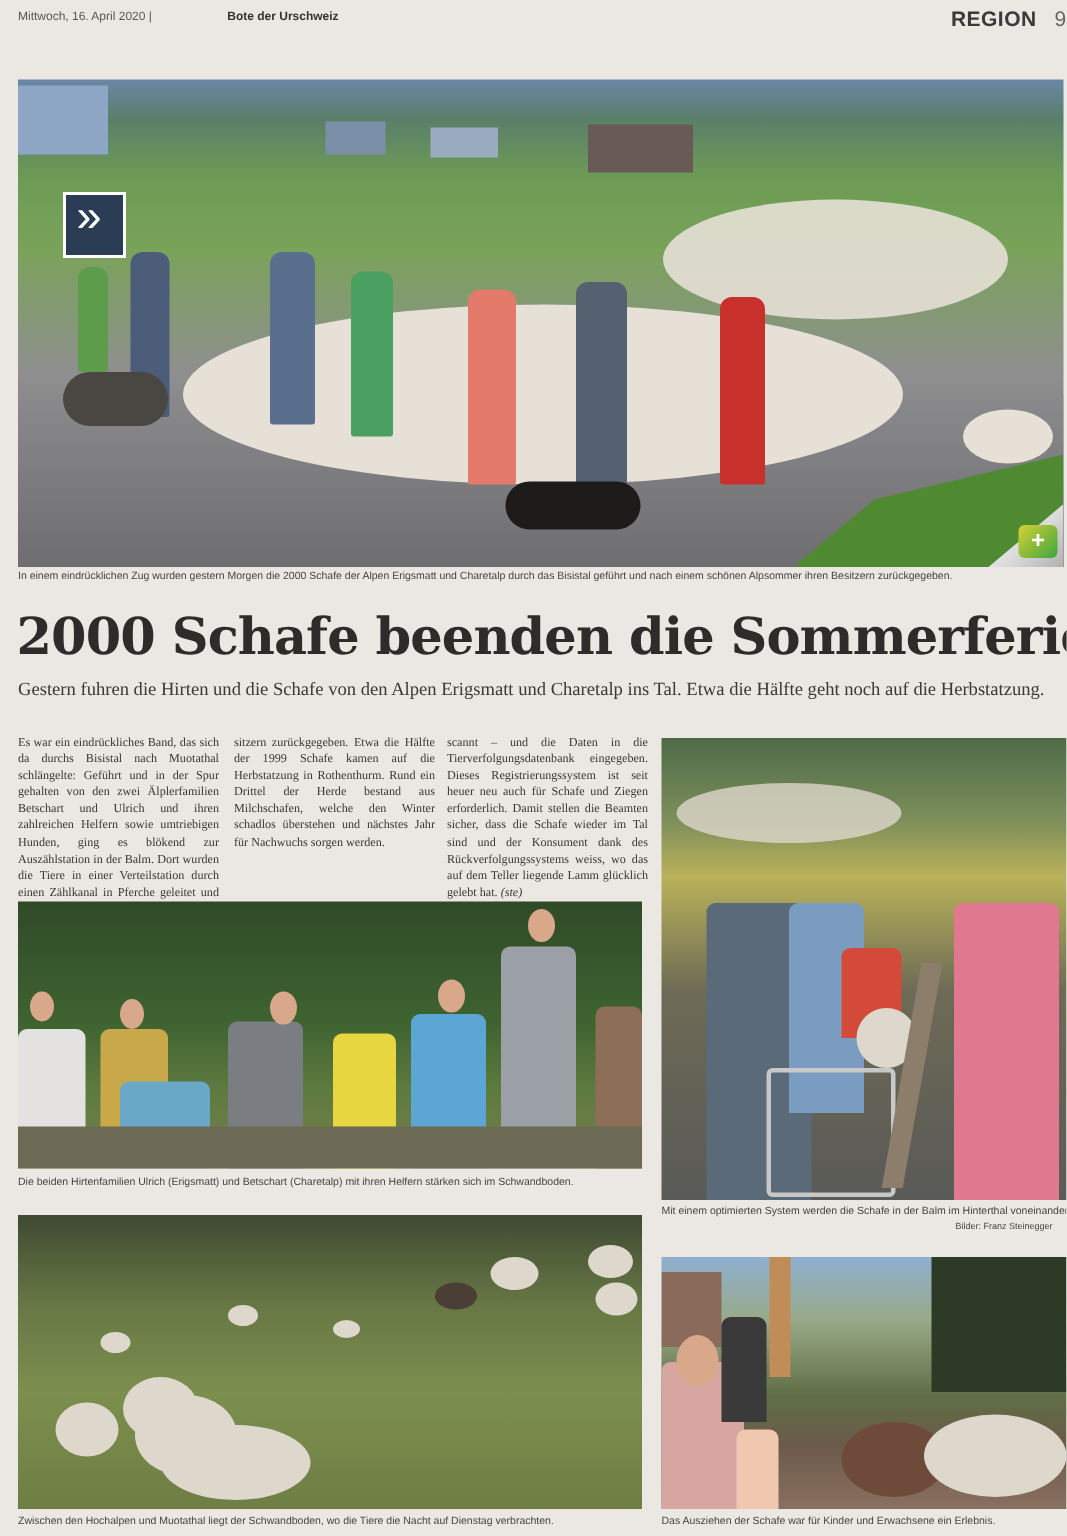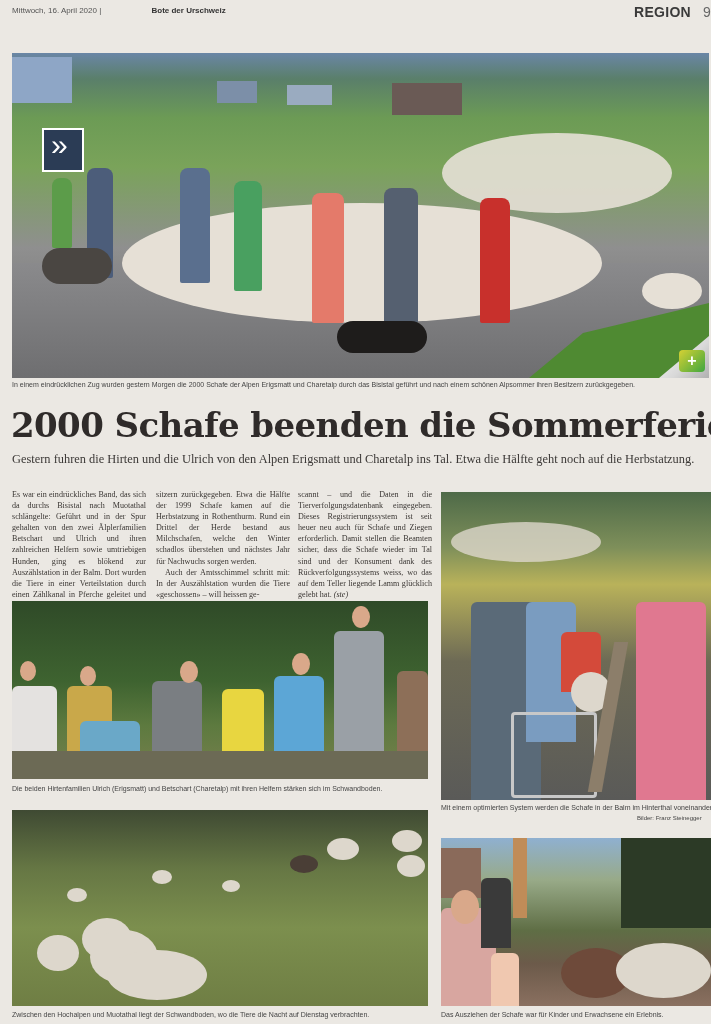--- a/index.html
+++ b/index.html
@@ -83,28 +83,27 @@
   <div class="person" style="left:372px;top:135px;width:34px;height:135px;background:#556070;"></div>
   <div class="person" style="left:468px;top:145px;width:30px;height:125px;background:#c8302c;"></div>
   <div class="person" style="left:30px;top:195px;width:70px;height:36px;background:#4a4642;border-radius:18px;"></div>
   <div class="person" style="left:325px;top:268px;width:90px;height:32px;background:#1e1c1b;border-radius:16px;"></div>
   <div class="page-curl"></div>
   <div class="plus-badge">+</div>
 </div>
 <div class="caption" style="left:12px;top:380px;width:697px;">In einem eindrücklichen Zug wurden gestern Morgen die 2000 Schafe der Alpen Erigsmatt und Charetalp durch das Bisistal geführt und nach einem schönen Alpsommer ihren Besitzern zurückgegeben.</div>
 
 <div class="headline">2000 Schafe beenden die Sommerferien</div>
-<div class="lead">Gestern fuhren die Hirten und die Ulrich von den Alpen Erigsmatt und Charetalp ins Tal. Etwa die Hälfte geht noch auf die Herbstatzung.</div>
+<div class="lead">Gestern fuhren die Hirten und die Schafe von den Alpen Erigsmatt und Charetalp ins Tal. Etwa die Hälfte geht noch auf die Herbstatzung.</div>
 
 <div class="col" style="left:12px;">
   <p>Es war ein eindrückliches Band, das sich da durchs Bisistal nach Muotathal schlängelte: Geführt und in der Spur gehalten von den zwei Älplerfamilien Betschart und Ulrich und ihren zahlreichen Helfern sowie umtriebigen Hunden, ging es blökend zur Auszählstation in der Balm. Dort wurden die Tiere in einer Verteilstation durch einen Zählkanal in Pferche geleitet und ihren Be-</p>
 </div>
 <div class="col" style="left:156px;">
   <p>sitzern zurückgegeben. Etwa die Hälfte der 1999 Schafe kamen auf die Herbstatzung in Rothenthurm. Rund ein Drittel der Herde bestand aus Milchschafen, welche den Winter schadlos überstehen und nächstes Jahr für Nachwuchs sorgen werden.</p>
-  <p class="indent">Auch der Amtsschimmel schritt mit: In der Auszählstation wurden die Tiere «geschossen» – will heissen ge-</p>
 </div>
 <div class="col" style="left:298px;">
   <p><span>scannt – und die Daten in die Tierverfolgungsdatenbank eingegeben. Dieses Registrierungssystem ist seit heuer neu auch für Schafe und Ziegen erforderlich. Damit stellen die Beamten sicher, dass die Schafe wieder im Tal sind und der Konsument dank des Rückverfolgungssystems weiss, wo das auf dem Teller liegende Lamm glücklich gelebt hat.</span> <em>(ste)</em></p>
 </div>
 
 <div class="photo" id="photo-hirten">
   <div class="shirt" style="left:0;top:85px;width:45px;height:90px;background:#e4e2e0;"></div>
   <div class="shirt" style="left:55px;top:85px;width:45px;height:90px;background:#c9a84a;"></div>
   <div class="shirt" style="left:68px;top:120px;width:60px;height:58px;background:#6aa8c8;"></div>
   <div class="shirt" style="left:140px;top:80px;width:50px;height:98px;background:#7a7e82;"></div>

